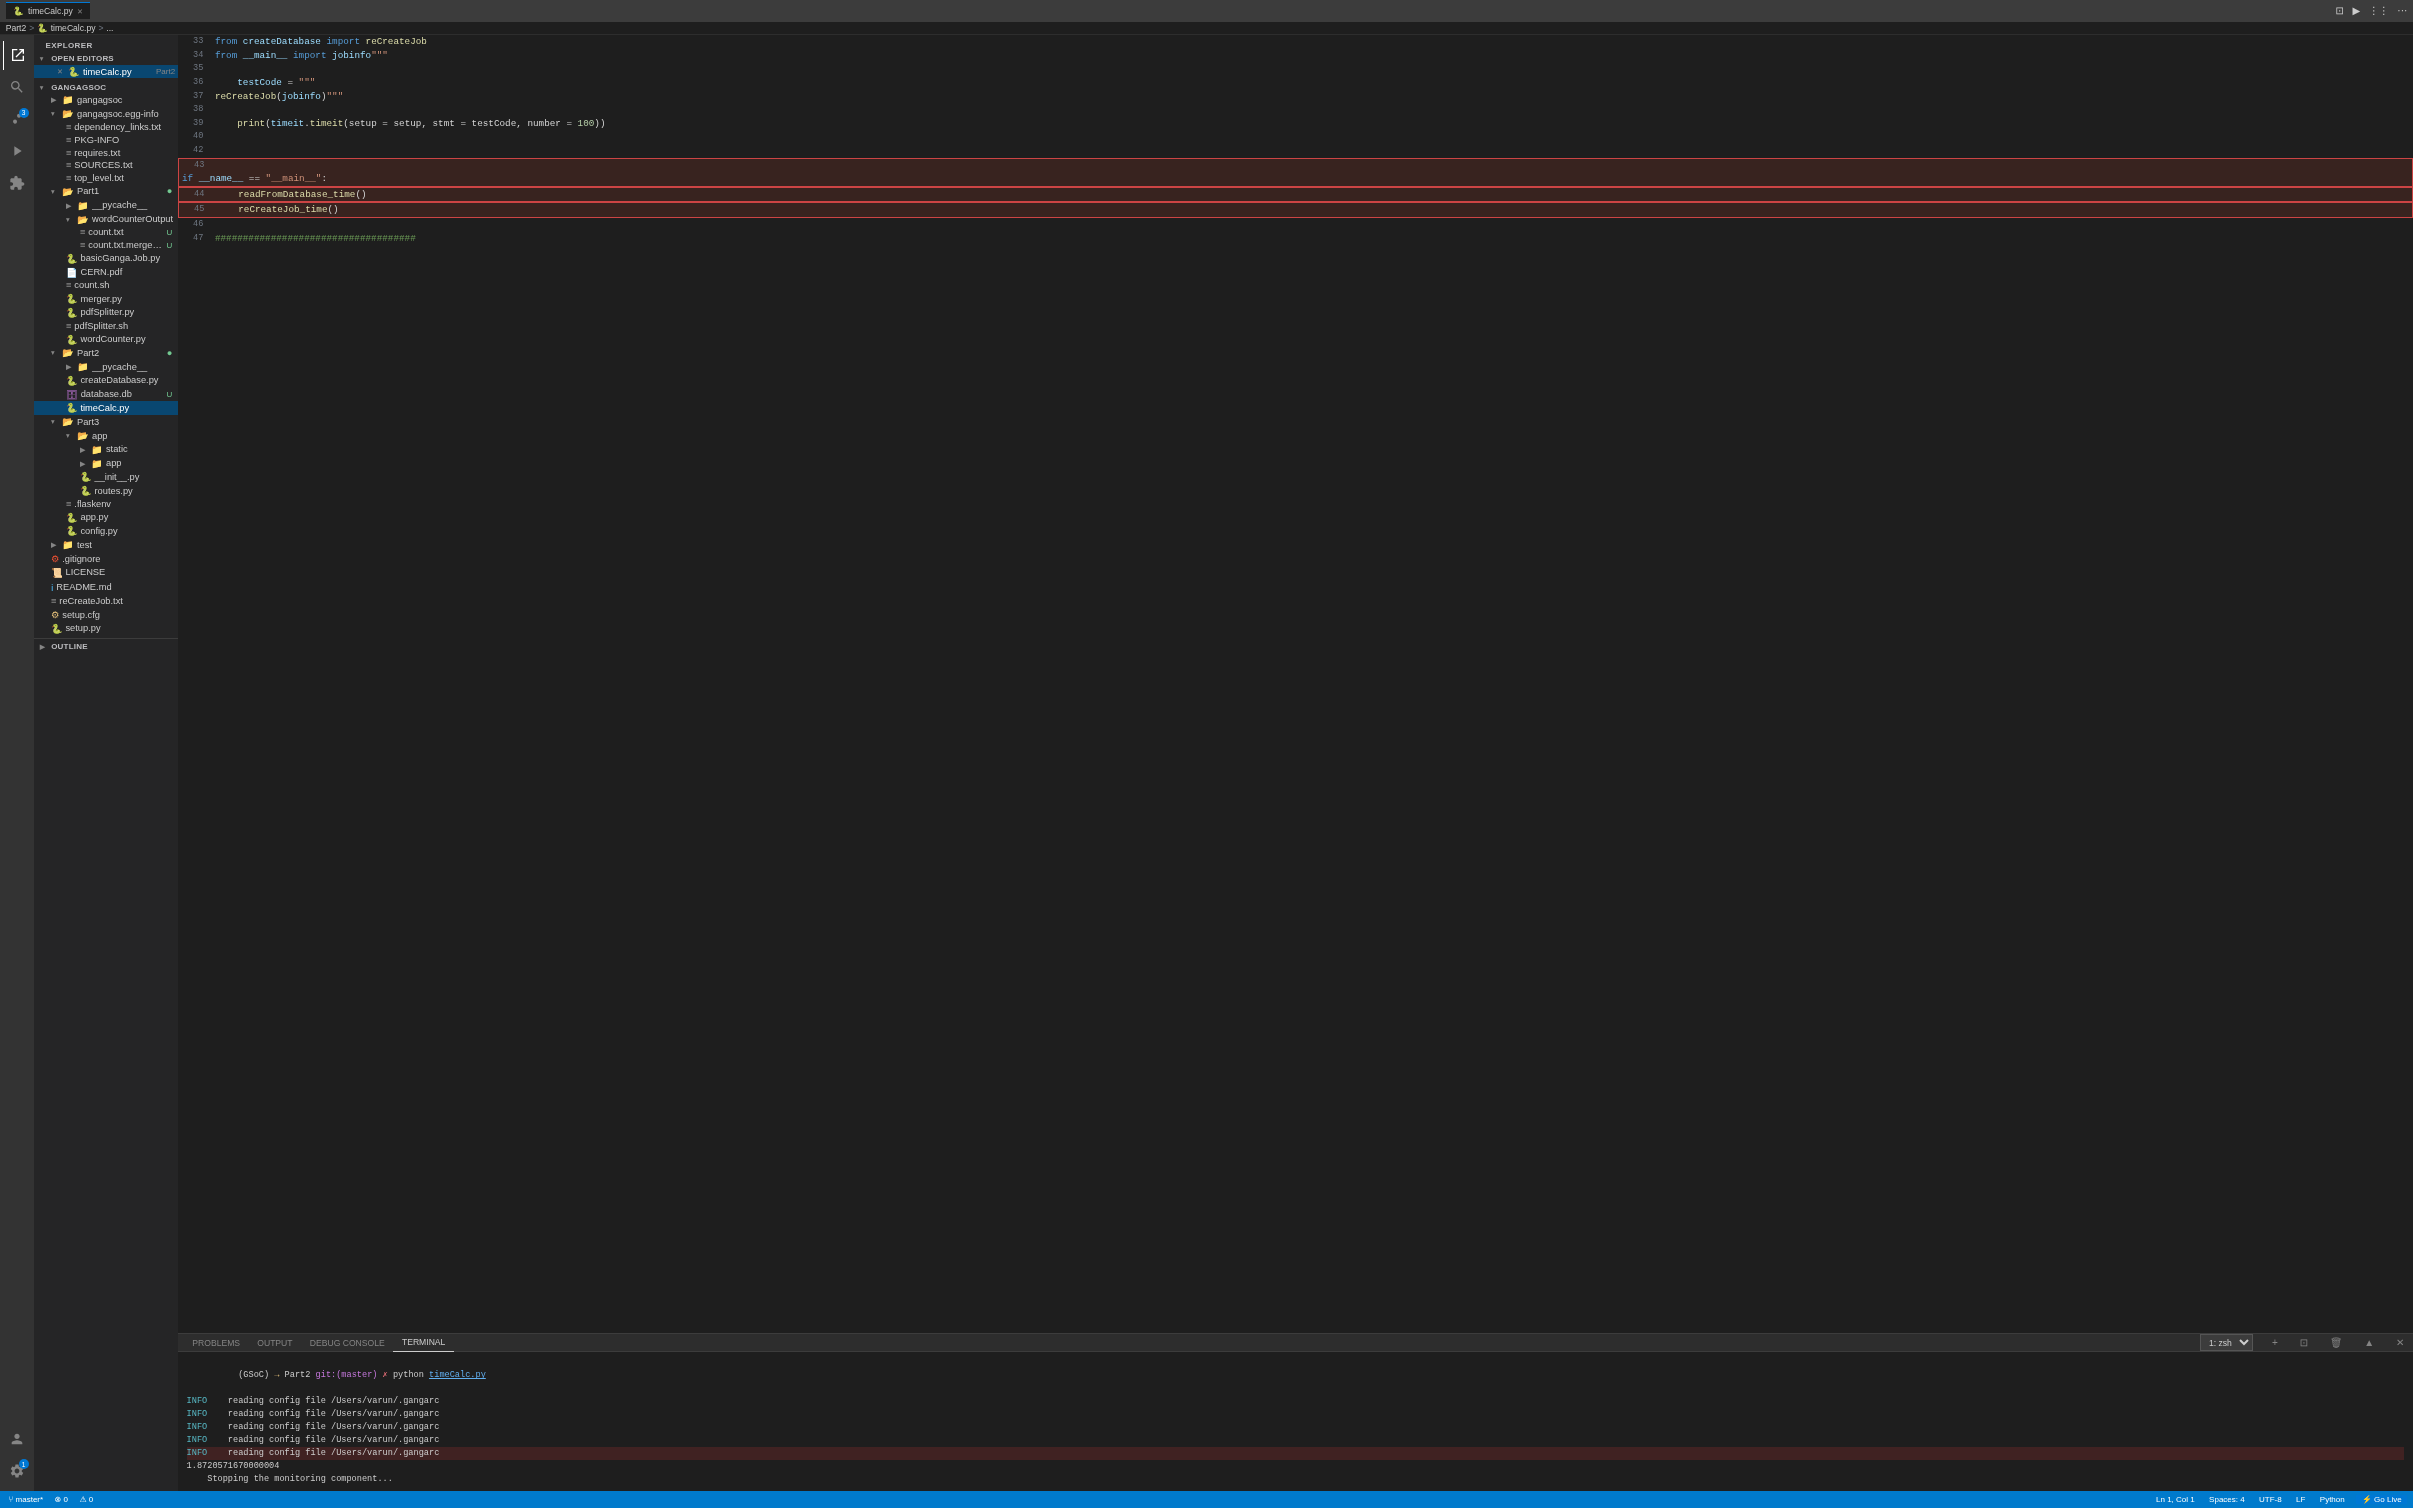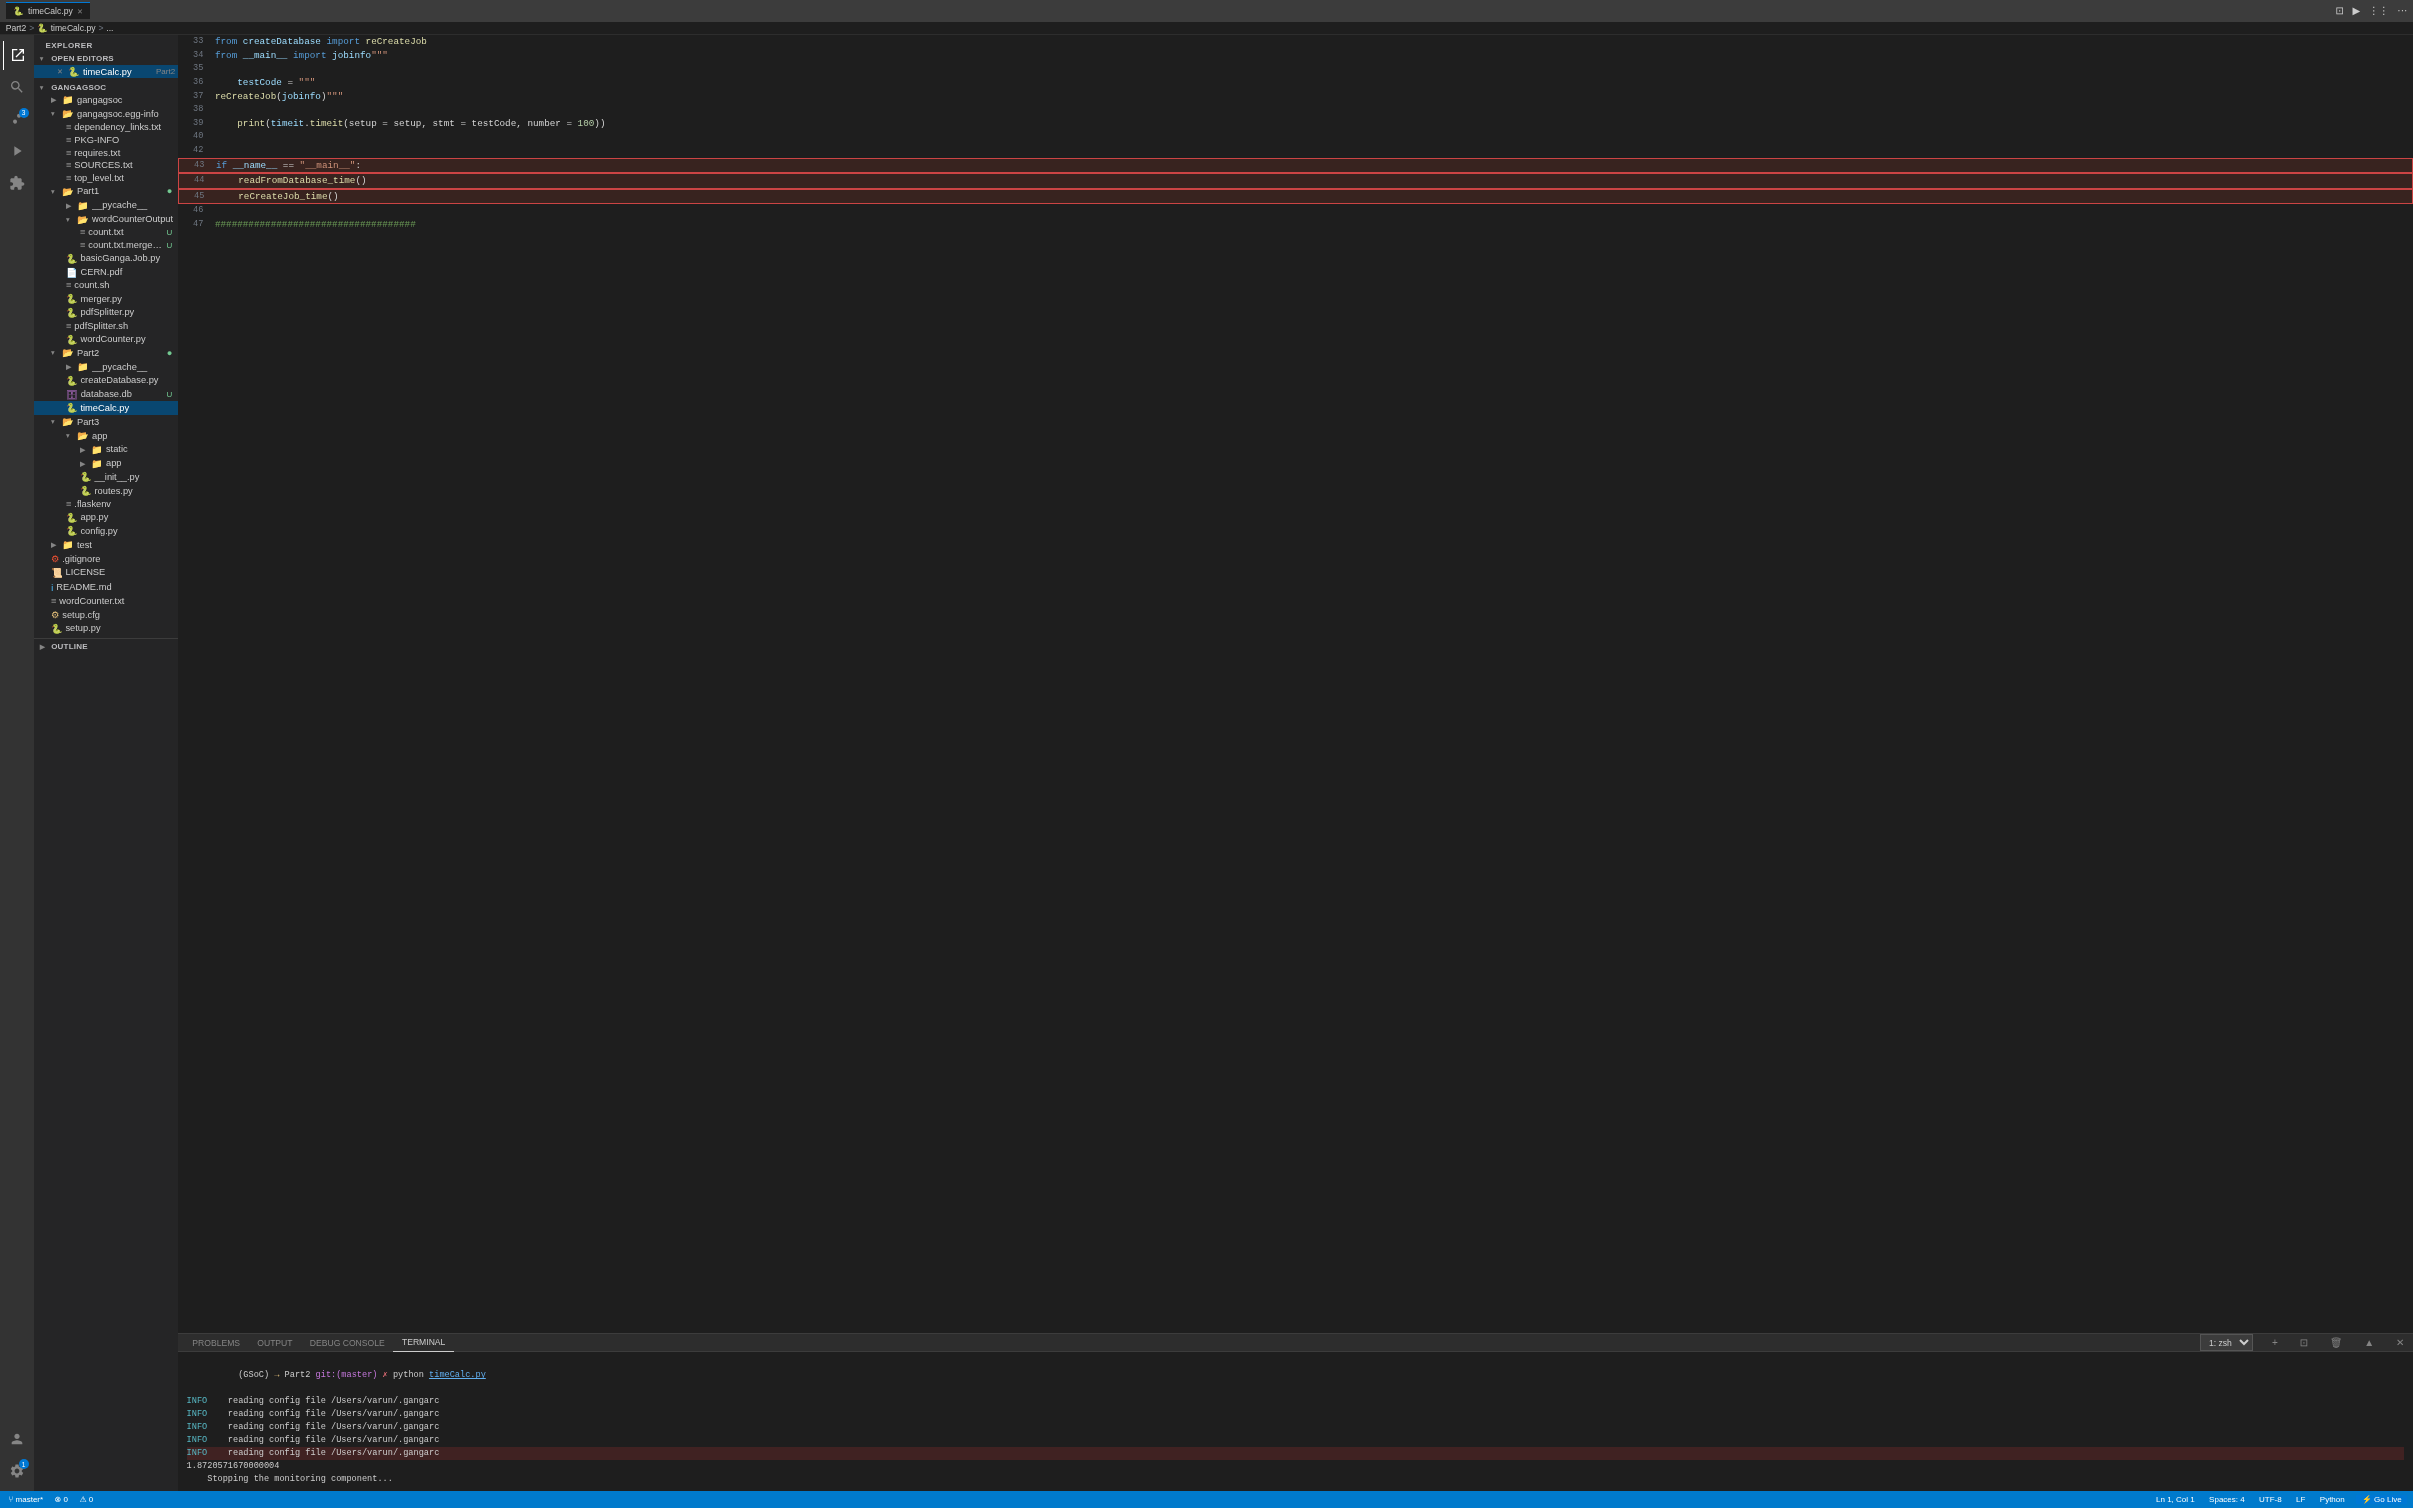--- a/index.html
+++ b/index.html
@@ -532,21 +532,21 @@
     <div class="sidebar-item" style="padding-left: 17px;">
       <span style="color:#d4d4d4; margin-right:2.9px;">📜</span>
       <span class="item-label">LICENSE</span>
     </div>
     <div class="sidebar-item" style="padding-left: 17px;">
       <span style="color:#4fc1ff; margin-right:2.9px;">ℹ</span>
       <span class="item-label">README.md</span>
     </div>
     <div class="sidebar-item" style="padding-left: 17px;">
       <span style="color:#858585; margin-right:2.9px;">≡</span>
-      <span class="item-label">wordCounter.txt</span>
+      <span class="item-label">reCreateJob.txt</span>
     </div>
     <div class="sidebar-item" style="padding-left: 17px;">
       <span style="color:#e5c07b; margin-right:2.9px;">⚙</span>
       <span class="item-label">setup.cfg</span>
     </div>
     <div class="sidebar-item" style="padding-left: 17px;">
       <span style="color:#4ec9b0; margin-right:2.9px;">🐍</span>
       <span class="item-label">setup.py</span>
     </div>
 
@@ -599,21 +599,21 @@
         <span class="line-number">40</span>
         <span class="line-content"> </span>
       </div>
 
 
       <div class="code-line">
         <span class="line-number">42</span>
         <span class="line-content"> </span>
       </div>
 
-      <div class="code-line highlighted-block" style="background:rgba(180,60,40,0.18); border-left: 1.4px solid #cc4444;">
+      <div class="code-line highlighted-block" style="background:rgba(180,60,40,0.18); border-left: 1.4px solid #cc4444; flex-direction: column;">
         <span class="line-number">43</span>
         <span class="line-content"><span class="token-keyword">if </span><span class="token-variable">__name__</span><span class="token-operator"> == </span><span class="token-string">"__main__"</span><span class="token-operator">:</span></span>
       </div>
       <div class="code-line highlighted-block" style="background:rgba(180,60,40,0.18); border-left: 1.4px solid #cc4444;">
         <span class="line-number">44</span>
         <span class="line-content">    <span class="token-function">readFromDatabase_time</span><span class="token-operator">()</span></span>
       </div>
       <div class="code-line highlighted-block" style="background:rgba(180,60,40,0.18); border-left: 1.4px solid #cc4444;">
         <span class="line-number">45</span>
         <span class="line-content">    <span class="token-function">reCreateJob_time</span><span class="token-operator">()</span></span>

